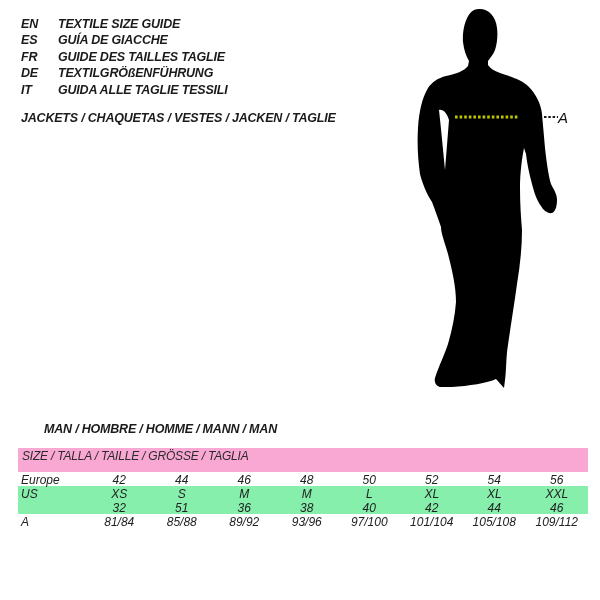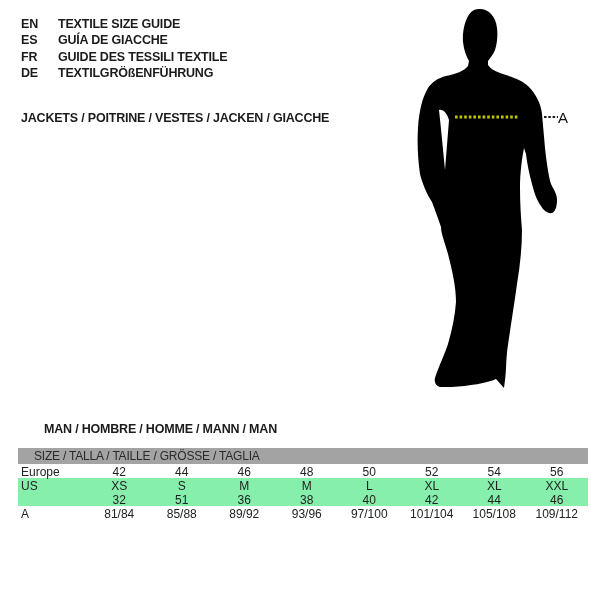--- a/index.html
+++ b/index.html
@@ -1,40 +1,40 @@
 <!DOCTYPE html>
 <html><head>
 <meta charset="utf-8">
 <style>
   * { margin:0; padding:0; box-sizing:border-box; }
   html,body { background:#fff; }
   .canvas {
     position:relative; width:600px; height:600px; background:#ffffff;
-    font-family:"Liberation Sans", sans-serif; color:#1b1b1b; overflow:hidden;
+    font-family:"Liberation Sans", sans-serif; color:#1b1b1b; overflow:hidden;font-style:italic;
   }
 
   
   .langs { position:absolute; left:21px; top:16px; }
   .lang-row { display:flex; line-height:16.4px; font-size:12.5px; font-weight:bold; letter-spacing:-0.2px; }
   .lang-code { width:37px; }
 
   
   .cats { position:absolute; left:21px; top:110px; }
   .cat-line { line-height:17.6px; font-size:12.5px; font-weight:bold; letter-spacing:-0.2px; white-space:nowrap; }
 
   
   .figure-wrap { position:absolute; left:408px; top:8px; width:152px; height:384px; }
   .a-label { position:absolute; left:558px; top:109px; font-size:15px; font-weight:normal; color:#111; }
 
   
   .man-title { position:absolute; left:20px; top:422px; font-size:12.5px; font-weight:bold; letter-spacing:-0.2px;padding-left:24px; }
 
   
   .size-table { position:absolute; left:18px; top:448px; width:570px; font-size:12px; color:#222; }
-  .thead { height:16px; line-height:16px; background:#a3a3a3; padding-left:16px; color:#2a2a2a; letter-spacing:-0.2px; }
+  .thead { height:24px; line-height:16px; background:#f9a8d4; padding-left:4px; color:#2a2a2a; letter-spacing:-0.2px; }
   .trow { display:flex; height:14px; line-height:17.5px; }
   .trow.shaded { background:#86efac; }
   .rlabel { width:70px; padding-left:3px; text-align:left; }
   .cell { flex:1 1 0; text-align:center; }
 
   
   .footnote { position:absolute; left:20px; top:550px; font-size:12.5px; font-weight:bold; letter-spacing:-0.2px; }
 </style>
 </head>
 <body>
@@ -45,30 +45,34 @@
     <div class="lang-row">
       <span class="lang-code">EN</span>
       <span class="lang-text">TEXTILE SIZE GUIDE</span>
     </div>
     <div class="lang-row">
       <span class="lang-code">ES</span>
       <span class="lang-text">GUÍA DE GIACCHE</span>
     </div>
     <div class="lang-row">
       <span class="lang-code">FR</span>
-      <span class="lang-text">GUIDE DES TESSILI TEXTILE</span>
+      <span class="lang-text">GUIDE DES TAILLES TAGLIE</span>
     </div>
     <div class="lang-row">
       <span class="lang-code">DE</span>
       <span class="lang-text">TEXTILGRÖßENFÜHRUNG</span>
     </div>
+    <div class="lang-row">
+      <span class="lang-code">IT</span>
+      <span class="lang-text">GUIDA ALLE TAGLIE TESSILI</span>
+    </div>
   </div>
 
   <div class="cats">
-    <div class="cat-line">JACKETS / POITRINE / VESTES / JACKEN / GIACCHE</div>
+    <div class="cat-line">JACKETS / CHAQUETAS / VESTES / JACKEN / TAGLIE</div>
   </div>
 
   <div class="figure-wrap">
     <svg width="152" height="384" viewBox="0 0 152 384" xmlns="http://www.w3.org/2000/svg">
       <path fill="#000000" fill-rule="evenodd" d="
         M72,1
         C80,1 88,8 89,20
         C90,27 89,36 87,42
         C85,47 82,50 80,53
         L80,57

